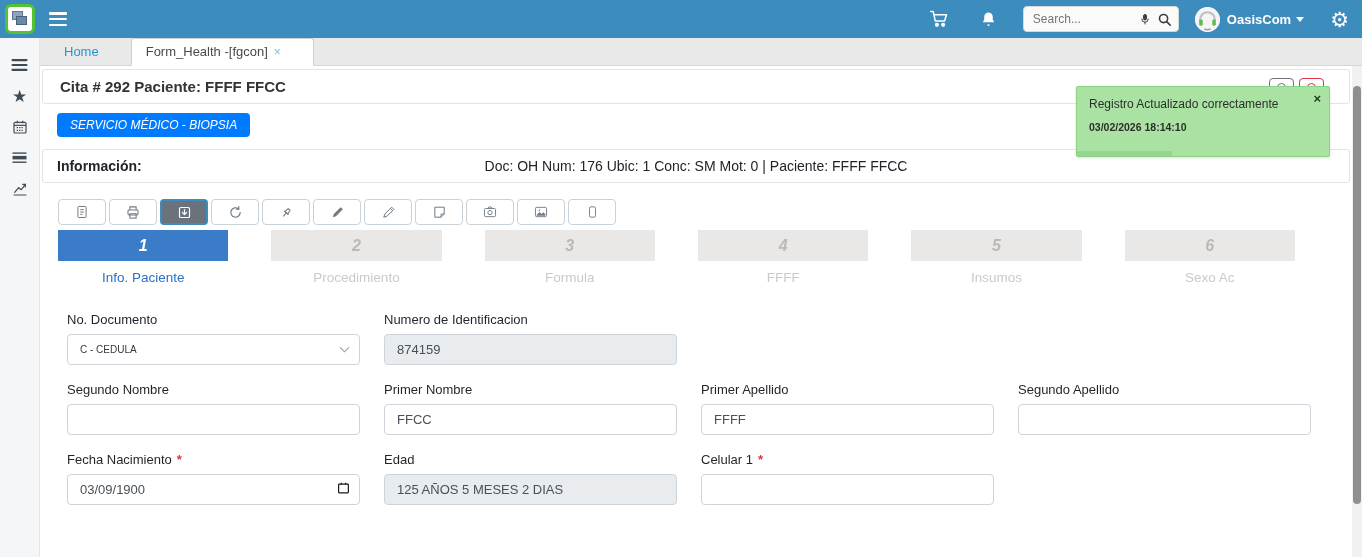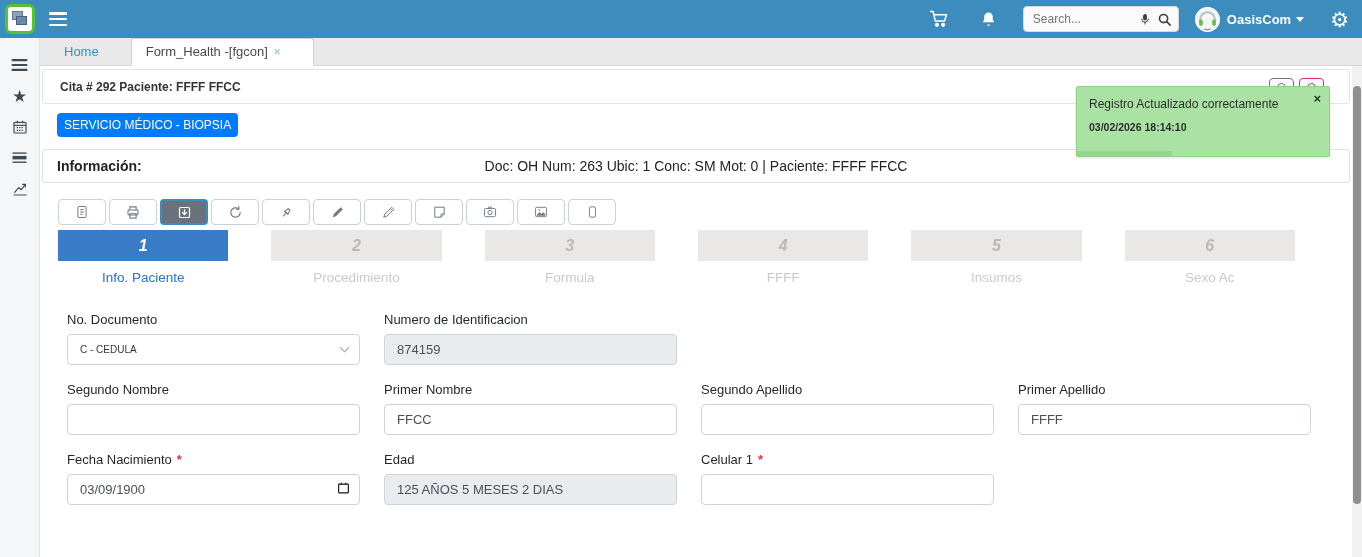--- a/index.html
+++ b/index.html
@@ -34,29 +34,29 @@
   .tab .closex { color:#85bede; font-size:12px; margin-left:6px; cursor:pointer; }
 
   
   .sidebar { position:absolute; top:38px; left:0; width:40px; bottom:0; background:#f4f6f8; border-right:1px solid #e2e5e9; z-index:20; display:flex; flex-direction:column; align-items:center; padding-top:18px; }
   .sico { color:#3e4b55; margin-bottom:13px; cursor:pointer; display:flex; align-items:center; justify-content:center; height:18px; }
   .sico .star { font-size:17px; line-height:1; }
 
   
   .content { position:absolute; top:66px; left:40px; right:10px; bottom:0; background:#fff; z-index:10; }
   .titlebar { margin:3px 2px 0 2px; height:35px; border:1px solid #e4e4e4; border-radius:3px; background:#fff; display:flex; align-items:center; }
-  .titlebar .title { font-size:12px; font-weight:bold; color:#333; padding-left:17px; }
+  .titlebar .title { font-size:15px; font-weight:bold; color:#333; padding-left:17px; }
 
   .title-actions { position:absolute; top:12px; right:28px; display:flex; gap:5px; z-index:5; }
   .tab-btn { width:25px; height:23px; border-radius:4px; background:#fff; display:flex; align-items:flex-start; justify-content:center; cursor:pointer; padding-top:4px; }
   .tab-btn.gray { border:1px solid #6c757d; color:#6c757d; }
   .tab-btn.red { border:1px solid #dc3545; color:#dc3545; }
   .tab-btn .dot { width:9px; height:9px; border:1.5px solid currentColor; border-radius:50%; }
 
-  .service-btn { margin:9px 0 0 17px; display:inline-block; background:#007bff; color:#fff; font-size:12px; padding:5px 7px; border:none; border-radius:4px; cursor:pointer; font-family:"Liberation Sans",sans-serif; }
+  .service-btn { margin:9px 0 0 17px; display:inline-block; background:#007bff; color:#fff; font-size:12px; padding:5px 13px; border:none; border-radius:4px; cursor:pointer; font-family:"Liberation Sans",sans-serif;font-style:italic; }
 
   .infobar { margin:12px 2px 0 2px; height:34px; border:1px solid #e3e3e3; border-radius:3px; position:relative; display:flex; align-items:center; }
   .infobar .ilabel { font-size:14px; font-weight:bold; color:#212529; padding-left:14px; }
   .infobar .itext { position:absolute; left:0; right:0; text-align:center; font-size:14px; color:#212529; }
 
   
   .toolbar { margin:16px 0 0 18px; display:flex; gap:3px; }
   .tbtn { width:48px; height:26px; border:1px solid #c9d2d9; border-radius:4px; background:#fff; color:#6e7a84; display:flex; align-items:center; justify-content:center; cursor:pointer; }
   .tbtn.active { background:#6a737b; border:2px solid #3d8cbe; color:#fff; }
 
@@ -212,21 +212,21 @@
         </div>
       <div class="tab-btn red">
           <span class="dot"></span>
         </div>
     </div>
 
     <button class="service-btn">SERVICIO MÉDICO - BIOPSIA</button>
 
     <div class="infobar">
       <span class="ilabel">Información:</span>
-      <span class="itext">Doc: OH Num: 263 Ubic: 1 Conc: SM Mot: 0 | Paciente: FFFF FFCC</span>
+      <span class="itext">Doc: OH Num: 176 Ubic: 1 Conc: SM Mot: 0 | Paciente: FFFF FFCC</span>
     </div>
 
     
     <div class="toolbar">
       <div class="tbtn">
         <svg width="14" height="16" viewBox="0 0 24 24" fill="none" stroke="currentColor" stroke-width="1.7">
             <rect x="5" y="2.5" width="14" height="19" rx="1.5"></rect>
             <line x1="9" y1="8" x2="15" y2="8"></line>
             <line x1="9" y1="12" x2="15" y2="12"></line>
             <line x1="9" y1="16" x2="13" y2="16"></line>
@@ -354,27 +354,27 @@
         <div class="flabel">Segundo Nombre</div>
         <input class="finput" value="" style="">
       </div>
 
       <div class="field">
         <div class="flabel">Primer Nombre</div>
         <input class="finput" value="FFCC" style="">
       </div>
 
       <div class="field">
+        <div class="flabel">Primer Apellido</div>
+        <input class="finput" value="FFFF" style="">
+      </div>
+
+      <div class="field">
         <div class="flabel">Segundo Apellido</div>
         <input class="finput" value="" style="">
-      </div>
-
-      <div class="field">
-        <div class="flabel">Primer Apellido</div>
-        <input class="finput" value="FFFF" style="">
       </div>
 
       <div class="field">
         <div class="flabel"><span>Fecha Nacimiento</span><span class="req">*</span></div>
         <div class="date-wrap">
           <input class="finput" value="03/09/1900" style="">
           <span class="cal">
             <svg width="13" height="14" viewBox="0 0 24 24" fill="none" stroke="currentColor" stroke-width="2.2">
                 <rect x="3" y="5" width="18" height="16" rx="1"></rect>
                 <line x1="8" y1="2.5" x2="8" y2="6"></line>

